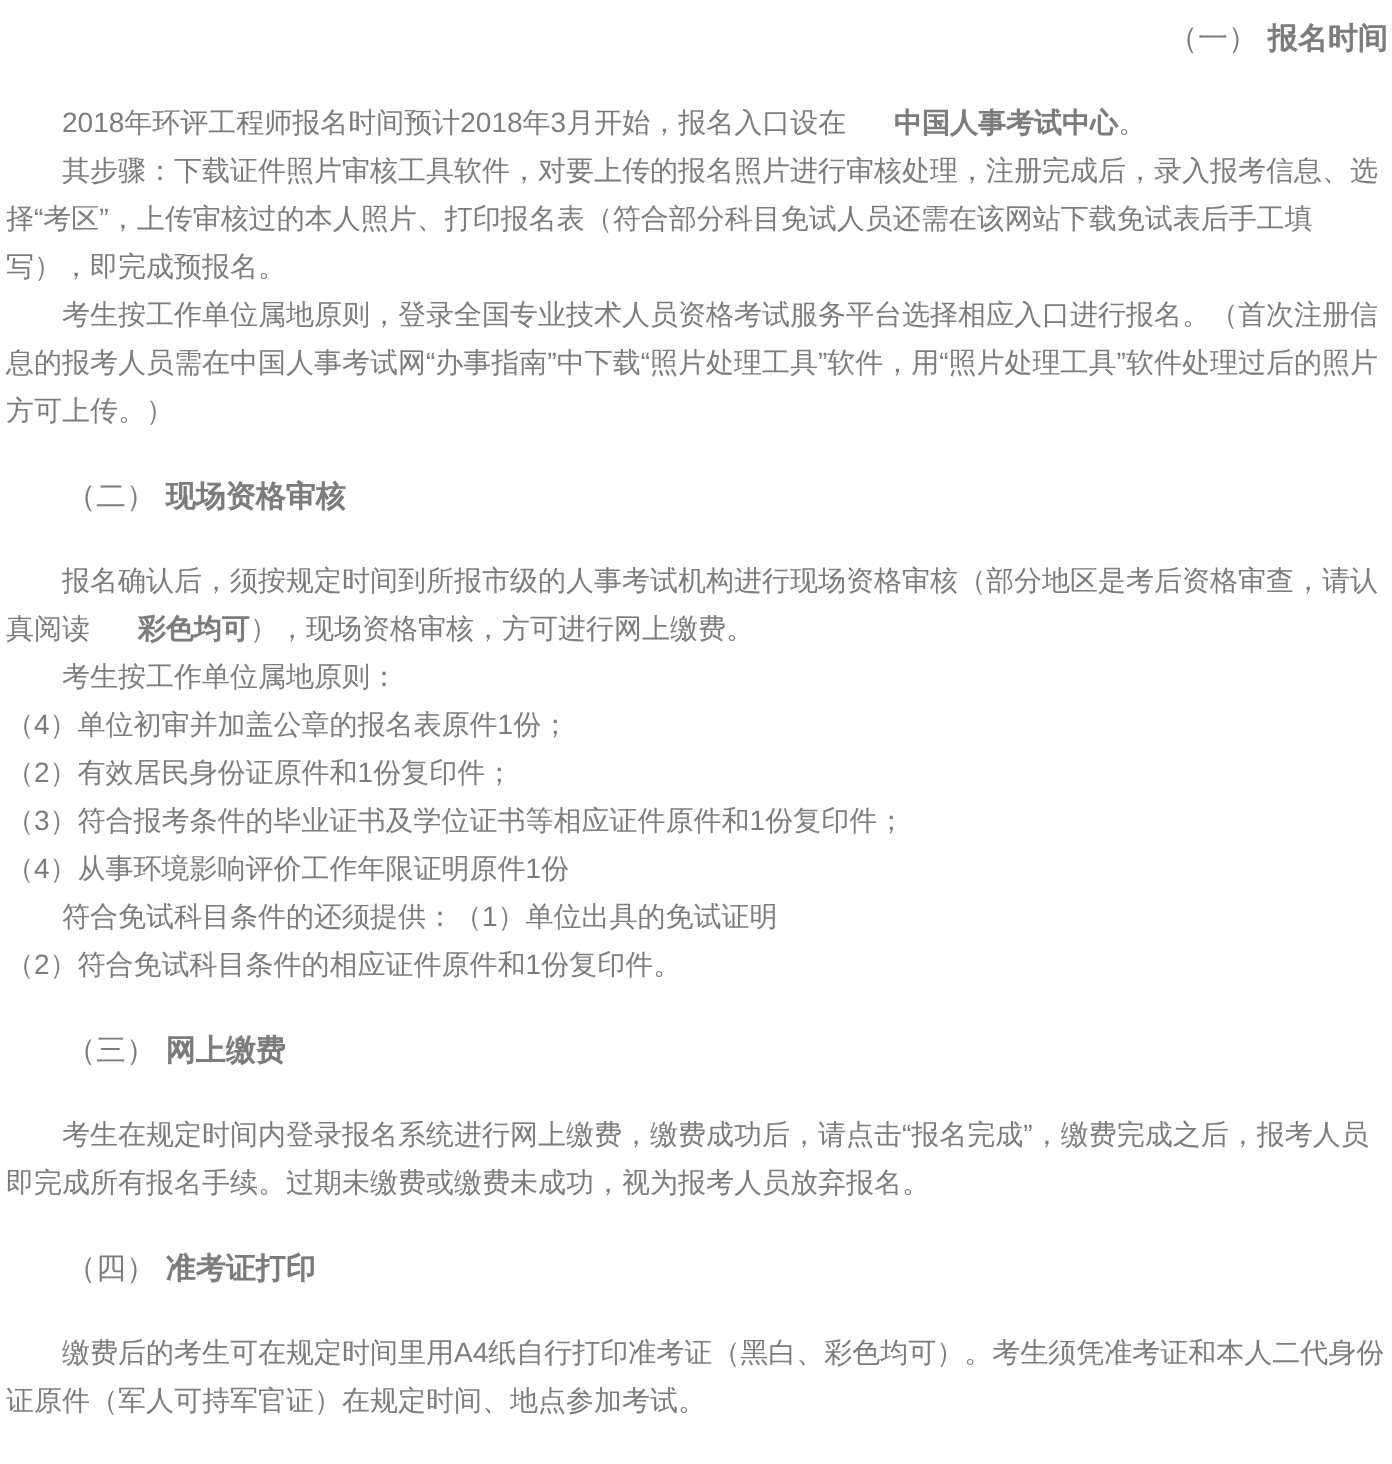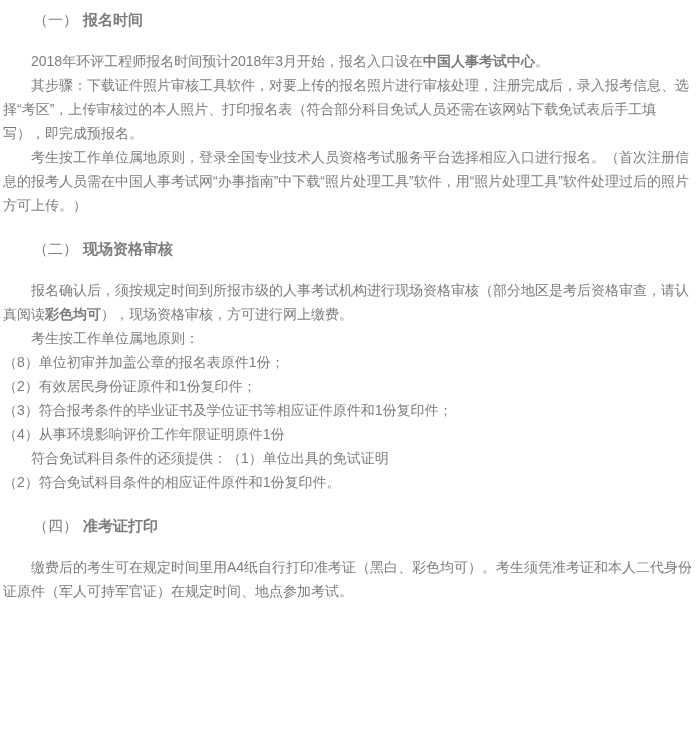--- a/index.html
+++ b/index.html
@@ -23,57 +23,63 @@
   }
   .heading {
     font-size: 15px;
     font-weight: normal;
     line-height: 24px;
     margin: 20px 0 17px 0;
     padding-left: 2em;
   }
   section:first-child .heading {
     margin-top: 0;
+    text-align: right;
   }
   .h-num {
     font-weight: normal;
   }
   .h-title {
     font-weight: bold;
     margin-left: 5px;
   }
   .para {
     margin: 0;
     padding: 0;
   }
   .para.indent {
     text-indent: 2em;
   }
   .para b {
     font-weight: bold;
+    margin-left: 24px;
   }
 </style>
 </head>
 <body style="background: rgb(255, 255, 255);">
 
 <main id="article" class="article" style="color: rgb(124, 124, 124);">
     <section>
       <h2 class="heading"><span class="h-num">（一）</span><span class="h-title">报名时间</span></h2>
       <p class="para indent"><span>2018年环评工程师报名时间预计2018年3月开始，报名入口设在</span><b>中国人事考试中心</b><span>。</span></p>
       <p class="para indent"><span>其步骤：下载证件照片审核工具软件，对要上传的报名照片进行审核处理，注册完成后，录入报考信息、选择“考区”，上传审核过的本人照片、打印报名表（符合部分科目免试人员还需在该网站下载免试表后手工填写），即完成预报名。</span></p>
       <p class="para indent"><span>考生按工作单位属地原则，登录全国专业技术人员资格考试服务平台选择相应入口进行报名。（首次注册信息的报考人员需在中国人事考试网“办事指南”中下载“照片处理工具”软件，用“照片处理工具”软件处理过后的照片方可上传。）</span></p>
     </section>
     <section>
       <h2 class="heading"><span class="h-num">（二）</span><span class="h-title">现场资格审核</span></h2>
       <p class="para indent"><span>报名确认后，须按规定时间到所报市级的人事考试机构进行现场资格审核（部分地区是考后资格审查，请认真阅读</span><b>彩色均可</b><span>），现场资格审核，方可进行网上缴费。</span></p>
       <p class="para indent"><span>考生按工作单位属地原则：</span></p>
-      <p class="para"><span>（8）单位初审并加盖公章的报名表原件1份；</span></p>
+      <p class="para"><span>（4）单位初审并加盖公章的报名表原件1份；</span></p>
       <p class="para"><span>（2）有效居民身份证原件和1份复印件；</span></p>
       <p class="para"><span>（3）符合报考条件的毕业证书及学位证书等相应证件原件和1份复印件；</span></p>
       <p class="para"><span>（4）从事环境影响评价工作年限证明原件1份</span></p>
       <p class="para indent"><span>符合免试科目条件的还须提供：（1）单位出具的免试证明</span></p>
       <p class="para"><span>（2）符合免试科目条件的相应证件原件和1份复印件。</span></p>
+    </section>
+    <section>
+      <h2 class="heading"><span class="h-num">（三）</span><span class="h-title">网上缴费</span></h2>
+      <p class="para indent"><span>考生在规定时间内登录报名系统进行网上缴费，缴费成功后，请点击“报名完成”，缴费完成之后，报考人员即完成所有报名手续。过期未缴费或缴费未成功，视为报考人员放弃报名。</span></p>
     </section>
     <section>
       <h2 class="heading"><span class="h-num">（四）</span><span class="h-title">准考证打印</span></h2>
       <p class="para indent"><span>缴费后的考生可在规定时间里用A4纸自行打印准考证（黑白、彩色均可）。考生须凭准考证和本人二代身份证原件（军人可持军官证）在规定时间、地点参加考试。</span></p>
     </section>
   </main>
 
 </body></html>

